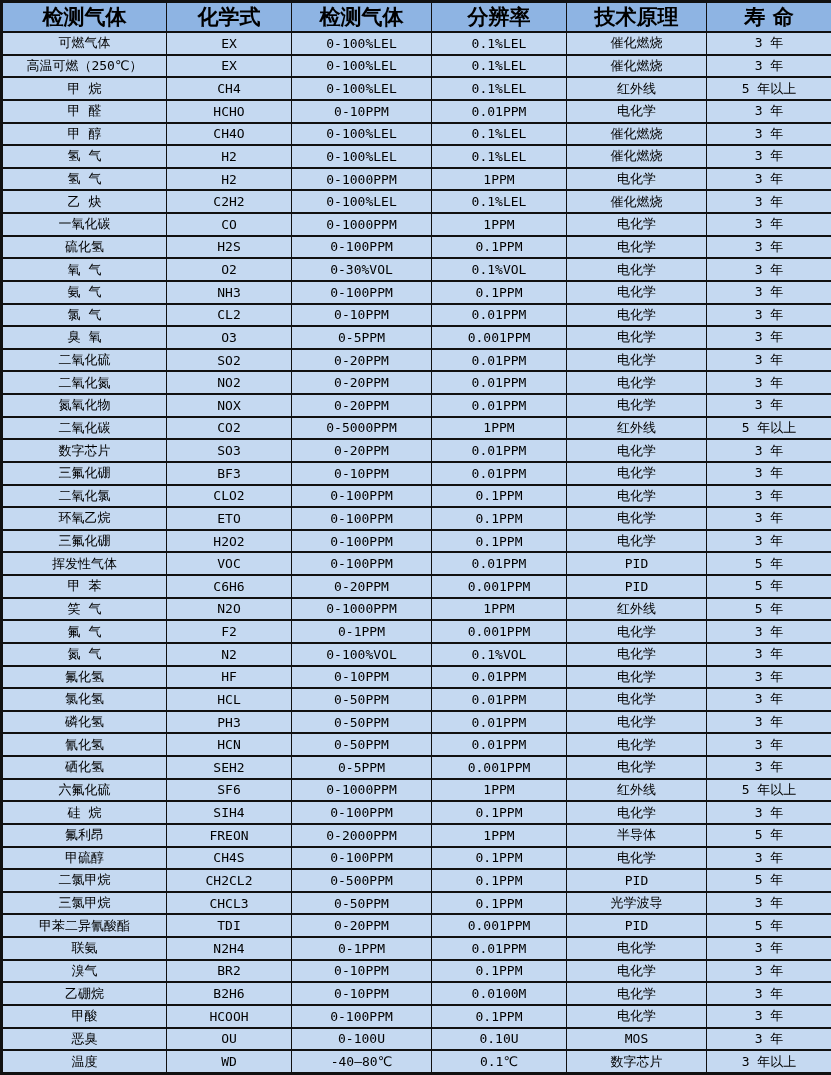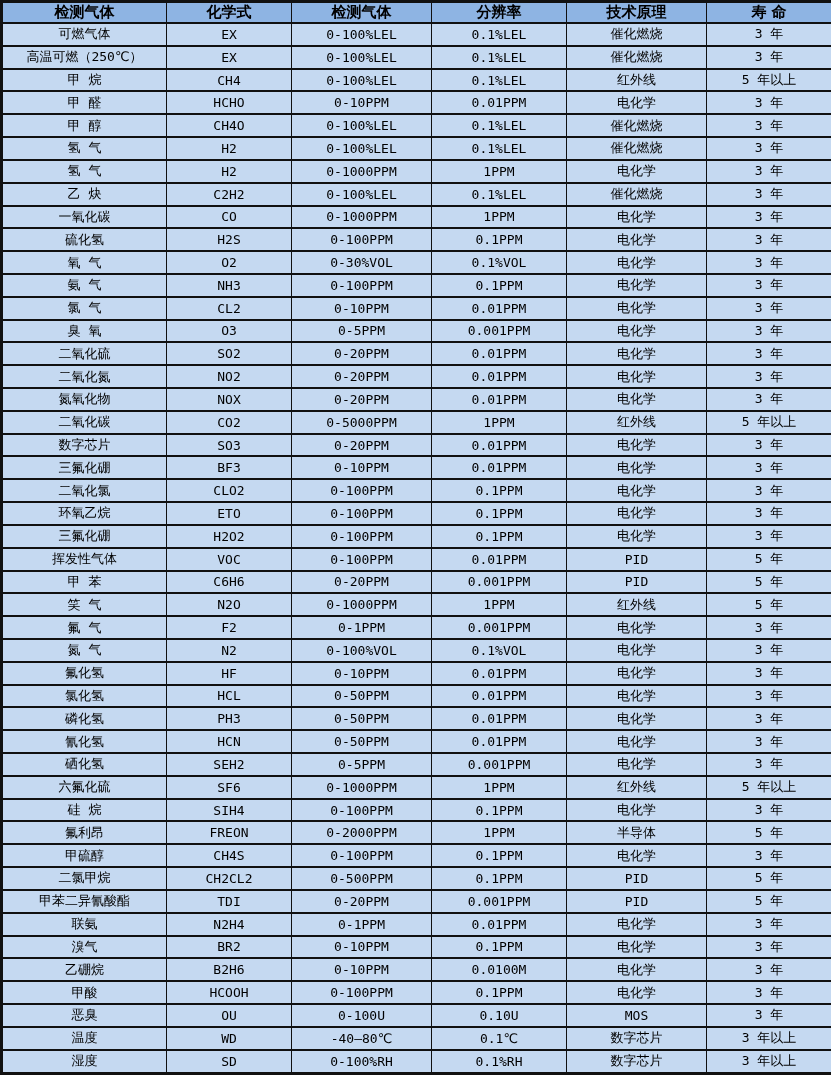--- a/index.html
+++ b/index.html
@@ -26,21 +26,21 @@
     vertical-align:middle;
     padding:0;
     overflow:hidden;
     white-space:nowrap;
     color:var(--text);
   }
   th{
     background:var(--header-bg);
     font-family:"DejaVu Sans","Liberation Sans",sans-serif;
     font-weight:bold;
-    font-size:15px;
+    font-size:21px;
   }
   td{
     font-family:"DejaVu Sans Mono","DejaVu Sans",monospace;
     font-size:13px;
   }
 </style>
 </head>
 <body>
 
 <table class="spec">
@@ -361,20 +361,28 @@
       </tr>
       <tr>
         <td>二氯甲烷</td>
         <td>CH2CL2</td>
         <td>0-500PPM</td>
         <td>0.1PPM</td>
         <td>PID</td>
         <td>5 年</td>
       </tr>
       <tr>
+        <td>三氯甲烷</td>
+        <td>CHCL3</td>
+        <td>0-50PPM</td>
+        <td>0.1PPM</td>
+        <td>光学波导</td>
+        <td>3 年</td>
+      </tr>
+      <tr>
         <td>甲苯二异氰酸酯</td>
         <td>TDI</td>
         <td>0-20PPM</td>
         <td>0.001PPM</td>
         <td>PID</td>
         <td>5 年</td>
       </tr>
       <tr>
         <td>联氨</td>
         <td>N2H4</td>
@@ -416,22 +424,14 @@
         <td>3 年</td>
       </tr>
       <tr>
         <td>温度</td>
         <td>WD</td>
         <td>-40—80℃</td>
         <td>0.1℃</td>
         <td>数字芯片</td>
         <td>3 年以上</td>
       </tr>
-      <tr>
-        <td>湿度</td>
-        <td>SD</td>
-        <td>0-100%RH</td>
-        <td>0.1%RH</td>
-        <td>数字芯片</td>
-        <td>3 年以上</td>
-      </tr>
     </tbody>
 </table>
 
 </body></html>

